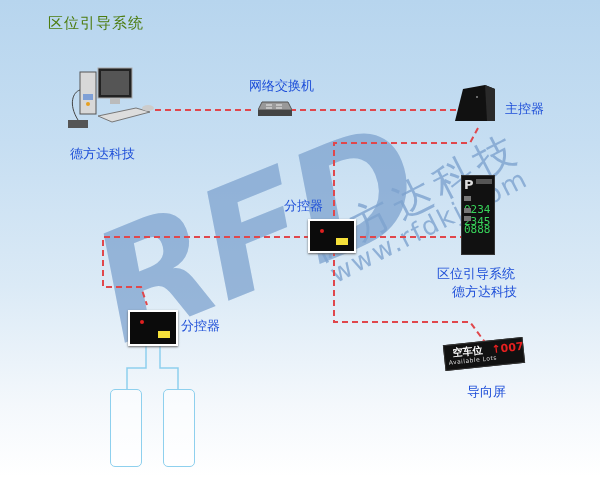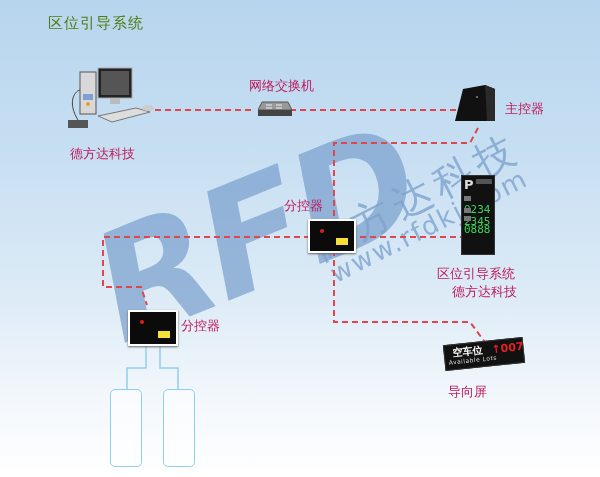--- a/index.html
+++ b/index.html
@@ -1,21 +1,21 @@
 <!DOCTYPE html>
 <html><head>
 <meta charset="utf-8">
 <style>
   html,body{margin:0;padding:0;}
   body{width:600px;height:477px;position:relative;overflow:hidden;
     font-family:"DejaVu Sans","Liberation Sans",sans-serif;
     background:linear-gradient(180deg,#b7d5ee 0%,#c6def2 30%,#dbeaf6 60%,#f4f8fc 85%,#ffffff 100%);}
   .abs{position:absolute;}
   .title{left:28px;top:14px;color:#4d7c0f;font-size:15px;letter-spacing:1px;margin-left:20px;}
-  .label{color:#be185d;font-size:13px;white-space:nowrap;}
+  .label{color:#1d4ed8;font-size:13px;white-space:nowrap;}
   .wm-rfd{left:70px;top:215px;font-family:"DejaVu Sans",sans-serif;font-weight:bold;font-style:italic;
     font-size:150px;color:#7ea3cf;opacity:0.75;transform:rotate(-22deg);transform-origin:left top;letter-spacing:-4px;}
   .wm-cn{left:300px;top:225px;font-size:40px;color:#7ea3cf;opacity:0.8;transform:rotate(-27deg);transform-origin:left top;letter-spacing:6px;}
   .wm-url{left:325px;top:262px;font-size:26px;color:#7ea3cf;opacity:0.8;transform:rotate(-27deg);transform-origin:left top;letter-spacing:2px;}
   svg.lines{position:absolute;left:0;top:0;}
   .tower{left:461px;top:175px;width:32px;height:78px;background:#111;border:1px solid #333;}
   .tower .p{position:absolute;left:2px;top:1px;color:#ddd;font-size:13px;font-weight:bold;}
   .tower .hdr{position:absolute;left:14px;top:3px;width:16px;height:5px;background:#555;}
   .tower .row{position:absolute;left:2px;font-family:"DejaVu Sans Mono",monospace;color:#37d45a;font-size:11px;line-height:12px;}
   .tower .tag{display:inline-block;width:7px;height:5px;background:#777;margin-right:1px;vertical-align:middle;}
@@ -105,16 +105,16 @@
   <div class="row" style="top:36px;"><span class="tag"></span><span>0888</span></div>
 </div>
 <div class="abs label" style="left:437px;top:265px;">区位引导系统</div>
 <div class="abs label" style="left:452px;top:283px;">德方达科技</div>
 
 <div class="abs guide">
   <span class="cn">空车位</span>
   <span class="en">Available Lots</span>
   <span class="num"><span>↑</span><span>007</span></span>
 </div>
-<div class="abs label" style="left:448px;top:383px;">导向屏</div>
+<div class="abs label" style="left:467px;top:383px;">导向屏</div>
 
 <div class="abs sensor" style="left:110px;top:389px;"></div>
 <div class="abs sensor" style="left:163px;top:389px;"></div>
 
 </body></html>

